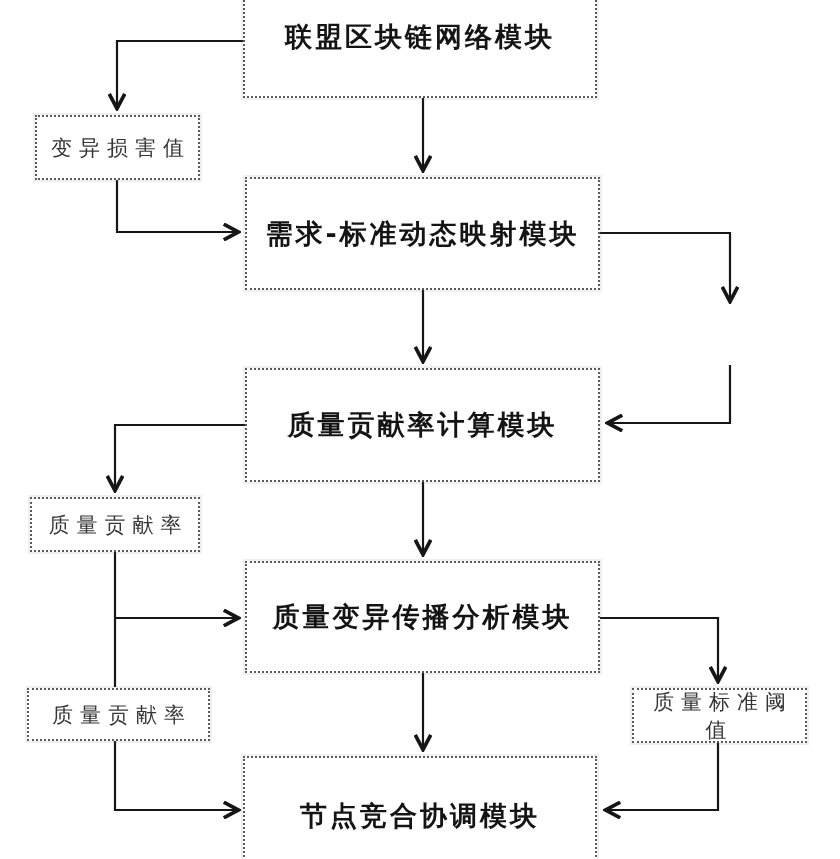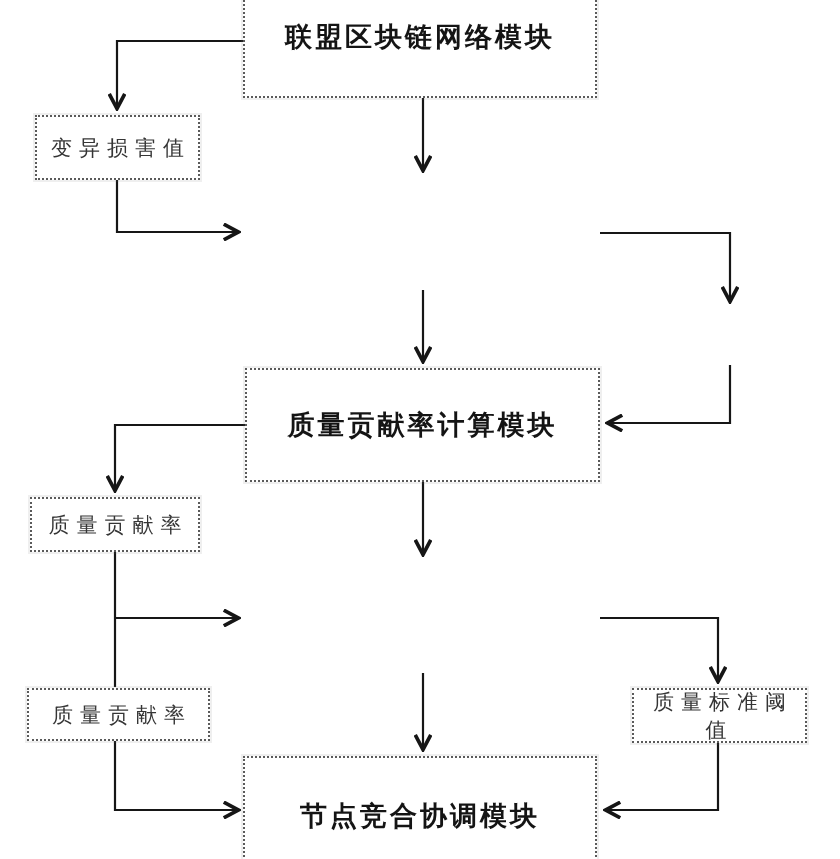--- a/index.html
+++ b/index.html
@@ -83,26 +83,28 @@
       <path d="M423,673 L423,748" marker-end="url(#arrow)"></path>
       <path d="M115,741 L115,810 L237,810" marker-end="url(#arrow)"></path>
       <path d="M718,743 L718,810 L607,810" marker-end="url(#arrow)"></path>
     </g>
   </svg>
 
   <div id="n-network" class="node node-main">联盟区块链网络模块</div>
 
   <div id="n-qdata" class="node node-side">变异损害值</div>
 
+  <div id="n-mapping" class="node node-main">需求-标准动态映射模块</div>
 
 
   <div id="n-contrib" class="node node-main">质量贡献率计算模块</div>
 
   <div id="n-rate1" class="node node-side">质量贡献率</div>
 
+  <div id="n-variation" class="node node-main">质量变异传播分析模块</div>
 
   <div id="n-rate2" class="node node-side">质量贡献率</div>
 
   <div id="n-damage" class="node node-side">质量标准阈值</div>
 
   <div id="n-coord" class="node node-main">节点竞合协调模块</div>
 
 </div>
 
 </body></html>

